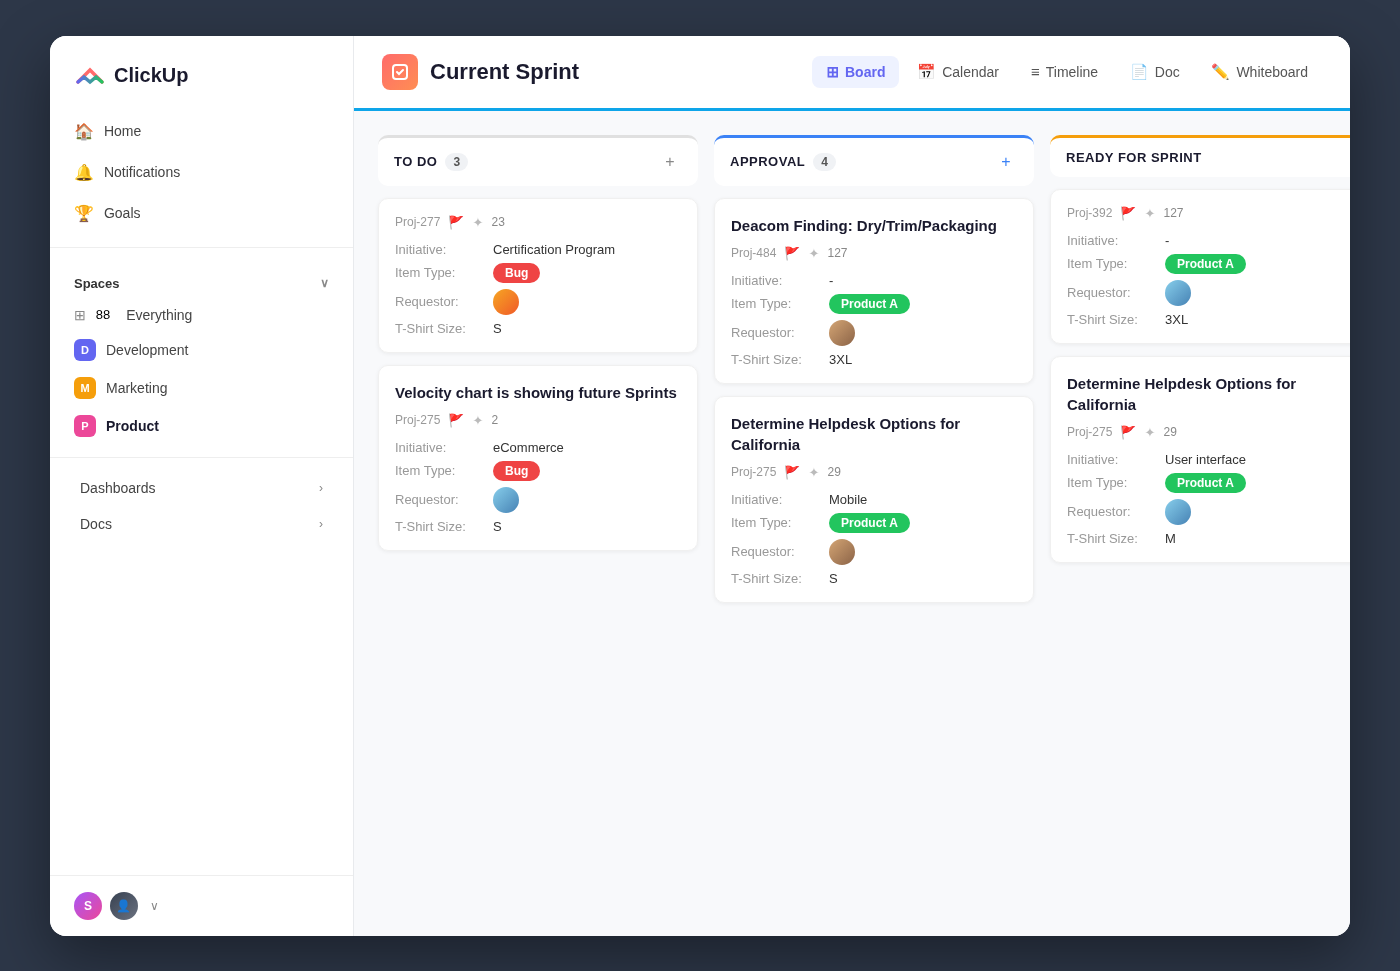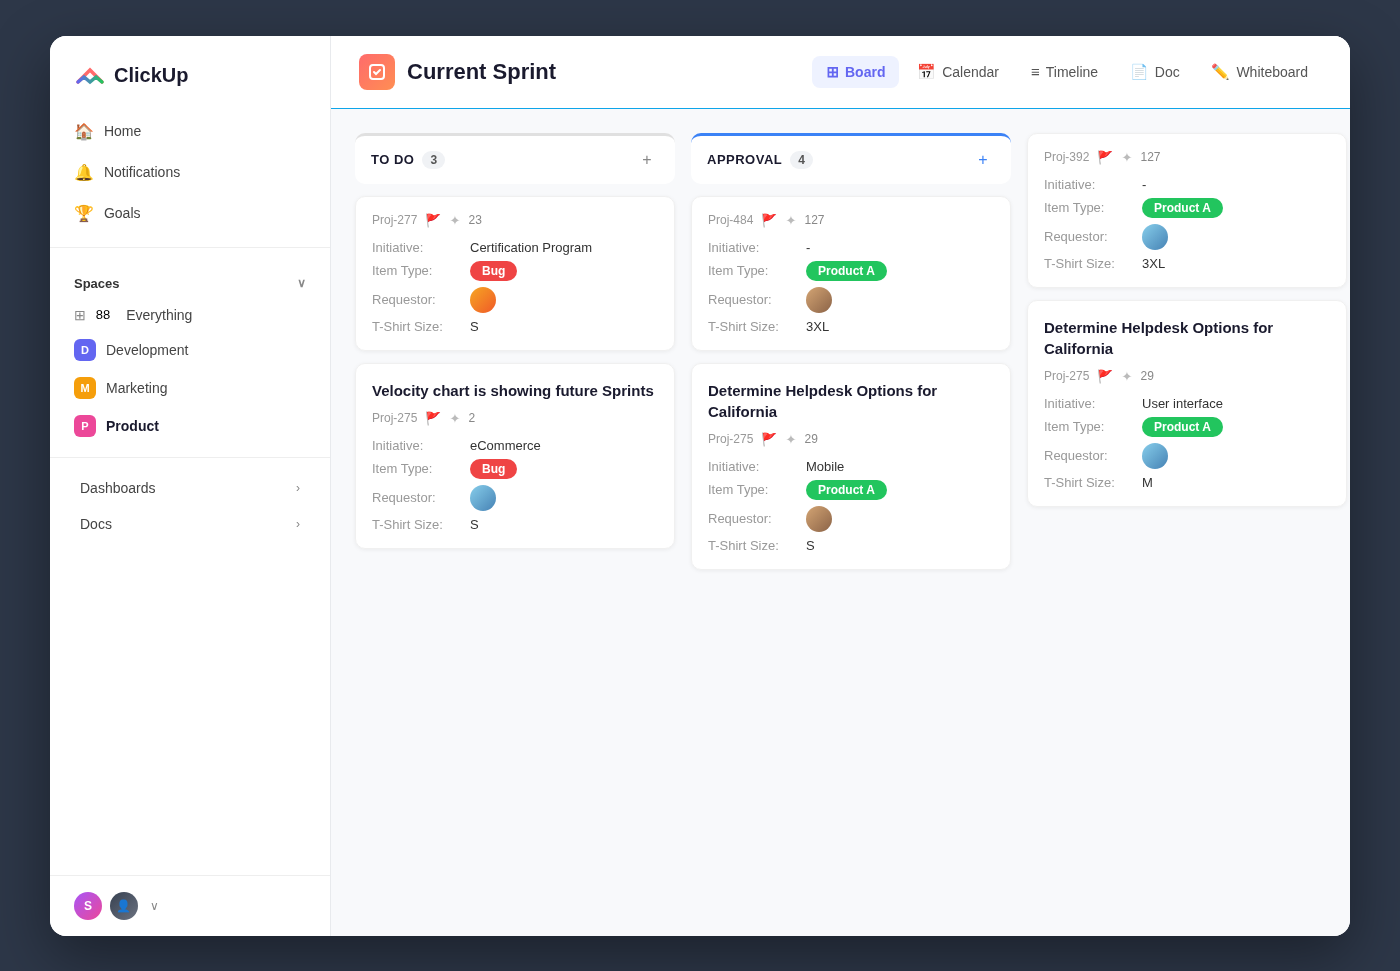--- a/index.html
+++ b/index.html
@@ -15,21 +15,21 @@
       background: #f0f2f5;
       border-radius: 16px;
       width: 1300px;
       min-height: 900px;
       display: flex;
       overflow: hidden;
       box-shadow: 0 20px 60px rgba(0,0,0,0.4);
     }
     
     .sidebar {
-      width: 281px;
+      width: 304px;
       background: #ffffff;
       display: flex;
       flex-direction: column;
       padding: 0;
       border-right: 1px solid #e8eaed;
       flex-shrink: 0;
     }
     .sidebar-logo {
       padding: 24px 24px 20px;
       display: flex;
@@ -142,21 +142,21 @@
       flex-direction: column;
       background: #f8f9fb;
       overflow: hidden;
     }
     .main-header {
       background: #ffffff;
       padding: 18px 28px;
       display: flex;
       align-items: center;
       gap: 24px;
-      border-bottom: 1px solid #0ea5e9;
+      border-bottom: 3px solid #0ea5e9;
     }
     .sprint-title-area {
       display: flex;
       align-items: center;
       gap: 12px;
       margin-right: 20px;
     }
     .sprint-icon {
       width: 36px;
       height: 36px;
@@ -501,20 +501,21 @@
       <div class="board-column">
         <div class="column-header approval-col">
           <div class="column-title-area">
             <span class="column-title">APPROVAL</span>
             <span class="column-badge">4</span>
           </div>
           <div class="column-add-btn blue">+</div>
         </div>
 
         <div class="card">
+          <div class="card-title">Deacom Finding: Dry/Trim/Packaging</div>
           <div class="card-meta">
             <span class="card-id">Proj-484</span>
             <span class="flag-icon flag-green">🚩</span>
             <span class="star-icon">✦</span>
             <span class="card-score">127</span>
           </div>
           <div class="card-fields">
             <div class="card-field">
               <span class="field-label">Initiative:</span>
               <span class="field-value">-</span>
@@ -557,20 +558,25 @@
             </div>
             <div class="card-field">
               <span class="field-label">T-Shirt Size:</span>
               <span class="field-value">S</span>
             </div>
           </div>
         </div>
       </div>
 
       <div class="board-column">
+        <div class="column-header ready-col">
+          <div class="column-title-area">
+            <span class="column-title">READY FOR SPRINT</span>
+          </div>
+        </div>
 
         <div class="card">
           <div class="card-meta">
             <span class="card-id">Proj-392</span>
             <span class="flag-icon flag-red">🚩</span>
             <span class="star-icon">✦</span>
             <span class="card-score">127</span>
           </div>
           <div class="card-fields">
             <div class="card-field">

